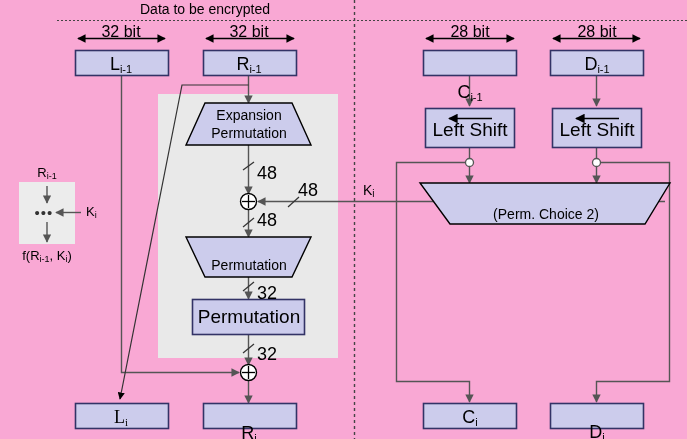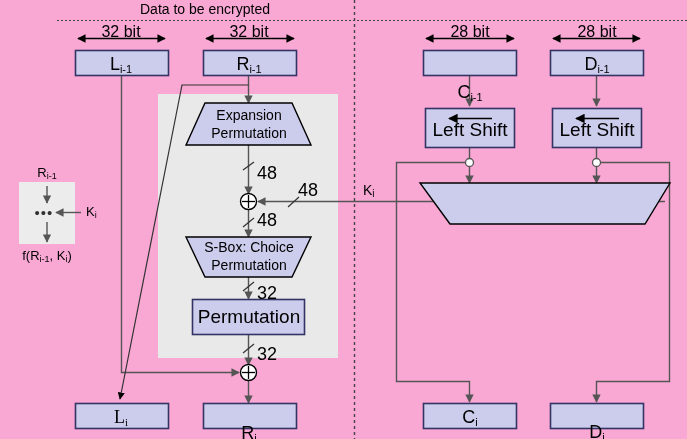--- a/index.html
+++ b/index.html
@@ -168,25 +168,25 @@
   <div class="lbl boxlabel ctr" style="left:470px;top:408px;">
     <span>C</span><span class="sub">i</span>
   </div>
   <div class="lbl boxlabel ctr" style="left:597px;top:416px;margin-top:7px;">
     <span>D</span><span class="sub">i</span>
   </div>
 
   <div class="lbl shapelabel ctr" style="left:249px;top:108px;">Expansion</div>
   <div class="lbl shapelabel ctr" style="left:249px;top:126px;">Permutation</div>
 
-  <div class="lbl shapelabel ctr" style="left:249px;top:240px;">S-Box: Choice</div>
   <div class="lbl shapelabel ctr" style="left:249px;top:258px;">Permutation</div>
 
   <div class="lbl ctr" style="left:249px;top:307px;font-size:19px;">Permutation</div>
 
+  <div class="lbl shapelabel ctr" style="left:546px;top:207px;">(Perm. Choice 2)</div>
 
   <div class="lbl ctr" style="left:470px;top:120px;font-size:19px;">Left Shift</div>
   <div class="lbl ctr" style="left:597px;top:120px;font-size:19px;">Left Shift</div>
 
   <div class="lbl wirenum" style="left:257px;top:164px;">48</div>
   <div class="lbl wirenum" style="left:298px;top:181px;">48</div>
   <div class="lbl wirenum" style="left:257px;top:211px;">48</div>
   <div class="lbl wirenum" style="left:257px;top:284px;">32</div>
   <div class="lbl wirenum" style="left:257px;top:345px;">32</div>
 

